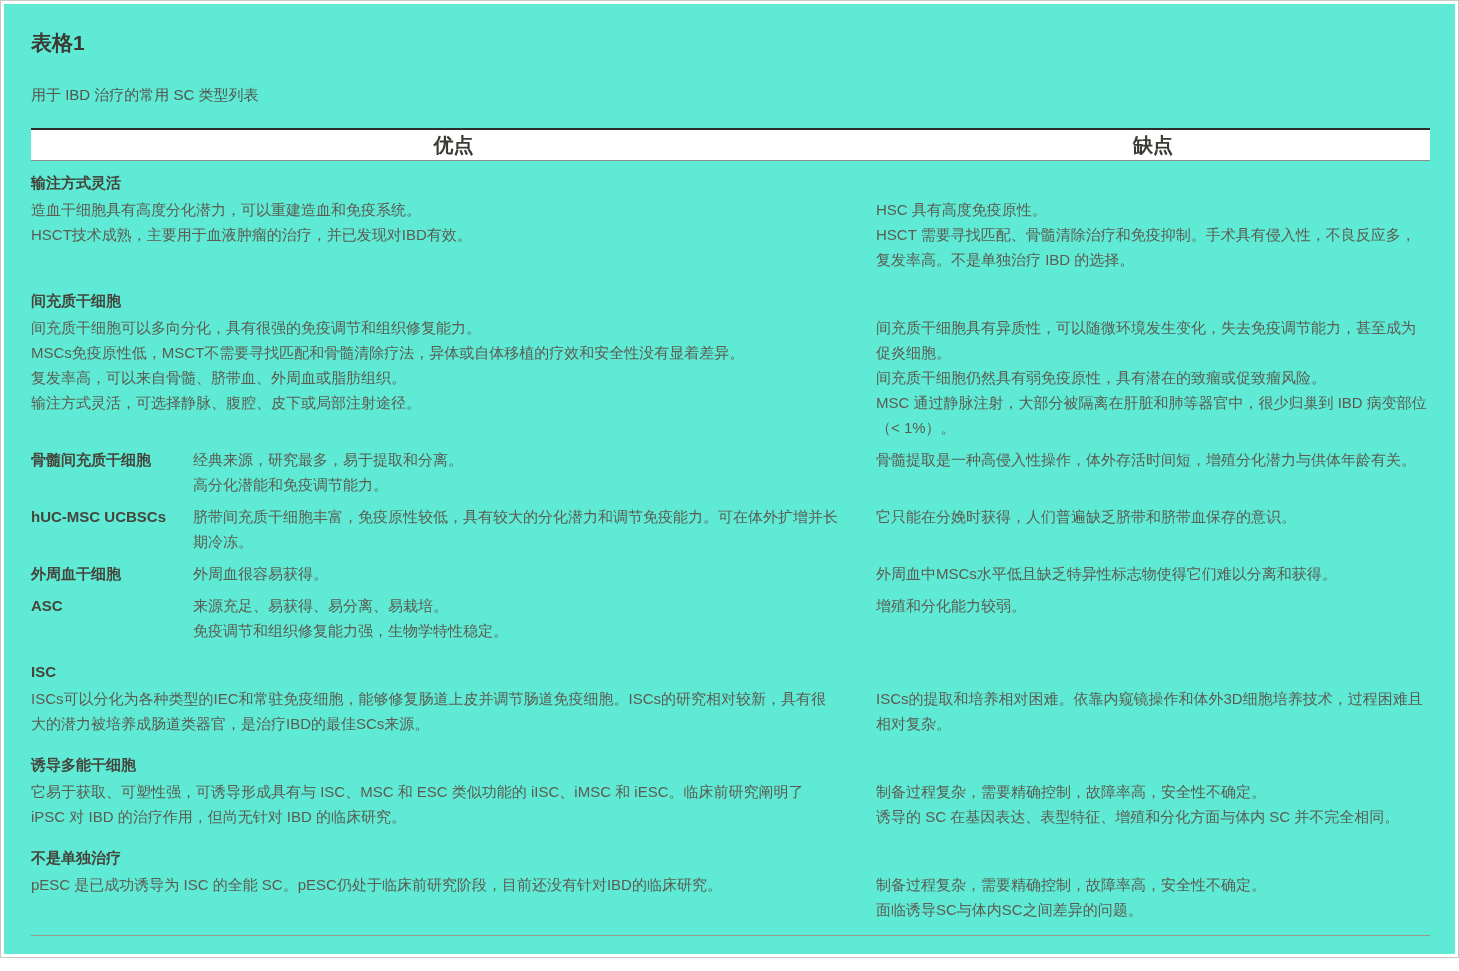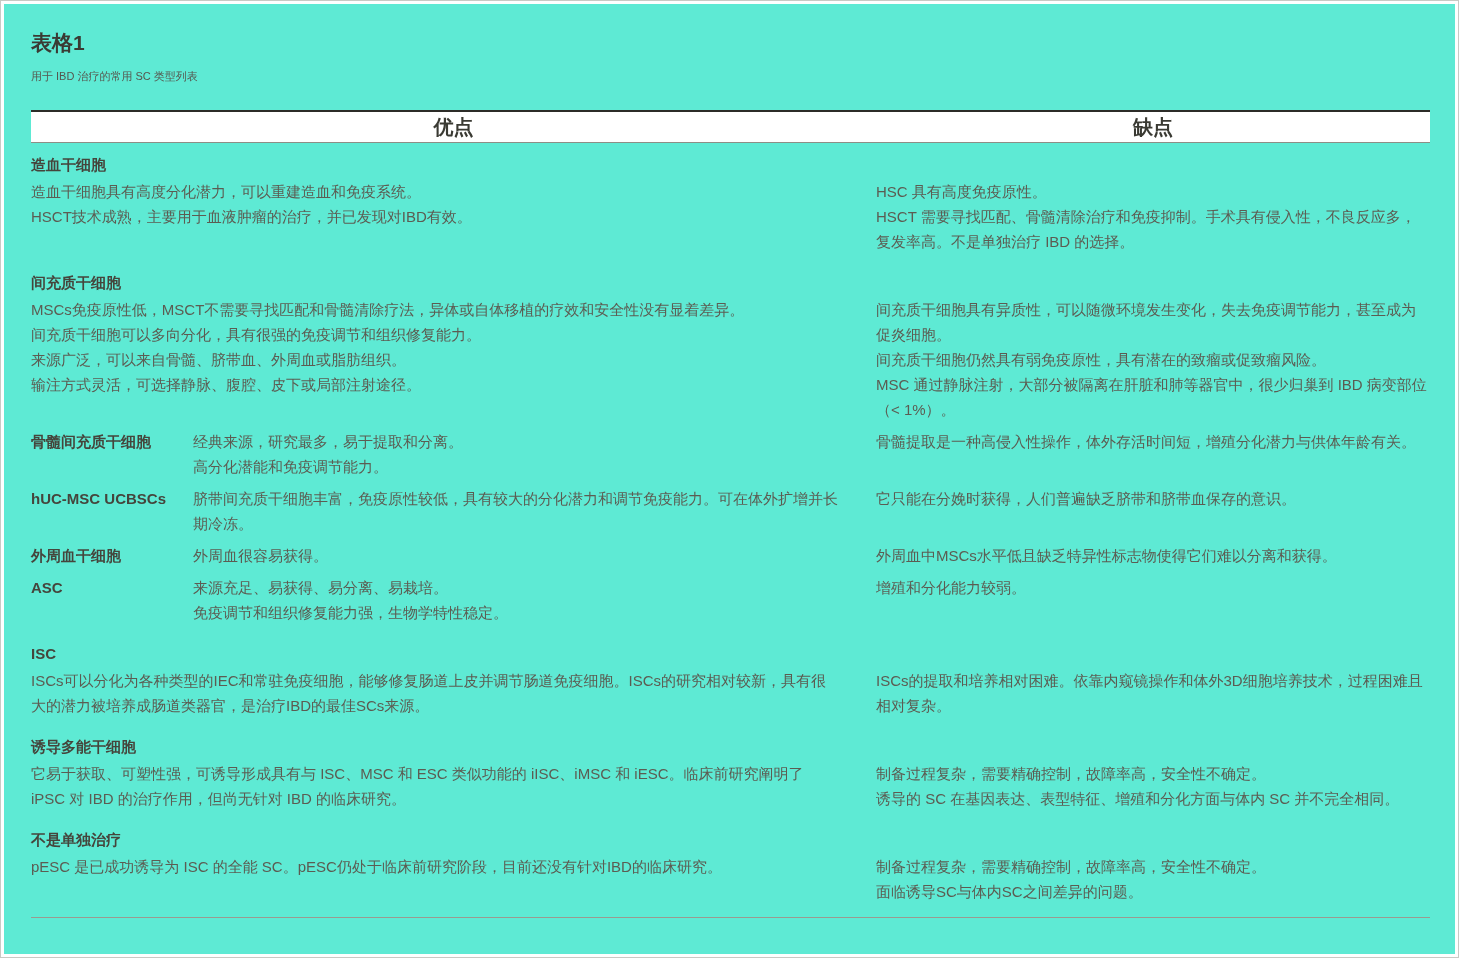--- a/index.html
+++ b/index.html
@@ -19,22 +19,22 @@
     line-height: 25px;
   }
   .title {
     margin: 6px 0 0 0;
     font-size: 21px;
     line-height: 27px;
     font-weight: bold;
     color: #3a3a33;
   }
   .subtitle {
-    margin-top: 8px;
-    font-size: 11px;
+    margin-top: 26px;
+    font-size: 15px;
     color: #56564e;
   }
   .thead {
     margin-top: 21px;
     display: grid;
     grid-template-columns: 845px 554px;
     background: #ffffff;
     border-top: 2px solid #2c2c28;
     border-bottom: 1px solid #8e8e86;
     height: 30px;
@@ -81,38 +81,38 @@
   <h1 class="title">表格1</h1>
   <div class="subtitle">用于 IBD 治疗的常用 SC 类型列表</div>
 
   <div class="thead">
     <div class="th">优点</div>
     <div class="th">缺点</div>
   </div>
 
   <div class="tbody">
 
-    <div class="section">造血干细胞</div>
+    <div class="section">输注方式灵活</div>
     <div class="row full">
       <div class="adv">
         <p>造血干细胞具有高度分化潜力，可以重建造血和免疫系统。</p>
         <p>HSCT技术成熟，主要用于血液肿瘤的治疗，并已发现对IBD有效。</p>
       </div>
       <div class="dis">
         <p>HSC 具有高度免疫原性。</p>
         <p>HSCT 需要寻找匹配、骨髓清除治疗和免疫抑制。手术具有侵入性，不良反应多，复发率高。不是单独治疗 IBD 的选择。</p>
       </div>
     </div>
 
     <div class="section">间充质干细胞</div>
     <div class="row full">
       <div class="adv">
+        <p>间充质干细胞可以多向分化，具有很强的免疫调节和组织修复能力。</p>
         <p>MSCs免疫原性低，MSCT不需要寻找匹配和骨髓清除疗法，异体或自体移植的疗效和安全性没有显着差异。</p>
-        <p>间充质干细胞可以多向分化，具有很强的免疫调节和组织修复能力。</p>
-        <p>来源广泛，可以来自骨髓、脐带血、外周血或脂肪组织。</p>
+        <p>复发率高，可以来自骨髓、脐带血、外周血或脂肪组织。</p>
         <p>输注方式灵活，可选择静脉、腹腔、皮下或局部注射途径。</p>
       </div>
       <div class="dis">
         <p>间充质干细胞具有异质性，可以随微环境发生变化，失去免疫调节能力，甚至成为促炎细胞。</p>
         <p>间充质干细胞仍然具有弱免疫原性，具有潜在的致瘤或促致瘤风险。</p>
         <p>MSC 通过静脉注射，大部分被隔离在肝脏和肺等器官中，很少归巢到 IBD 病变部位（&lt; 1%）。</p>
       </div>
     </div>
 
     <div class="row">

